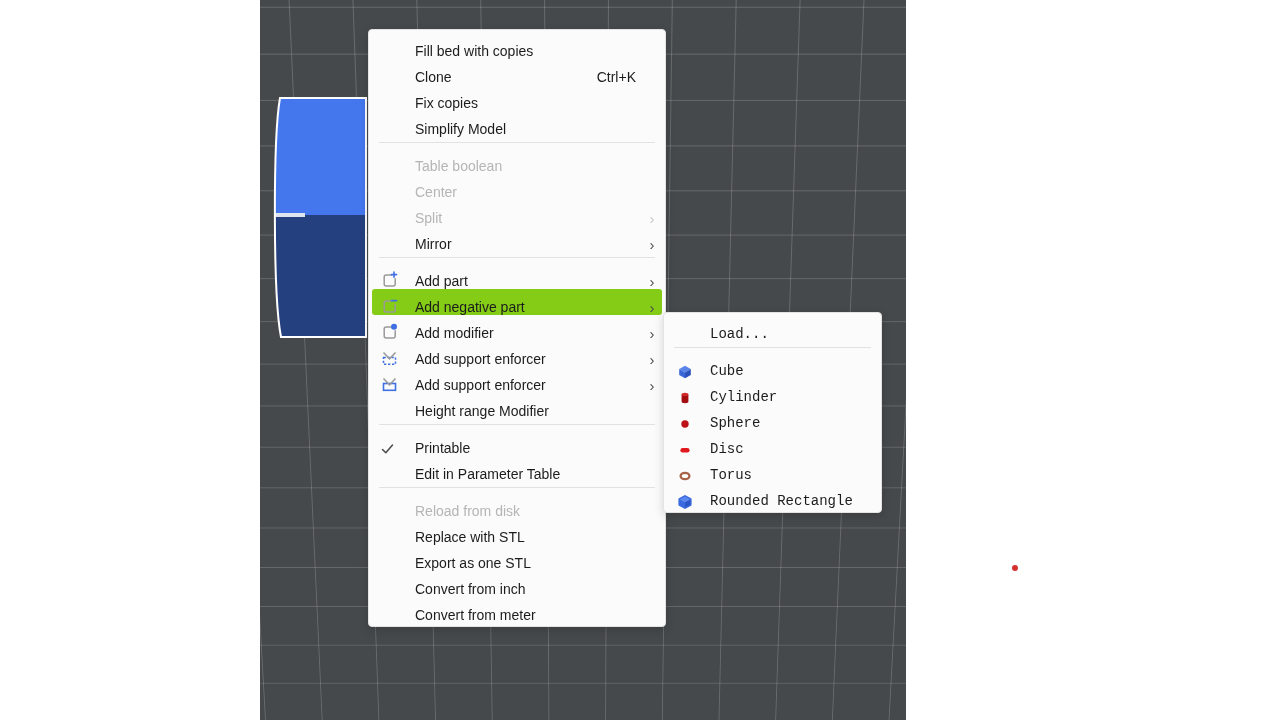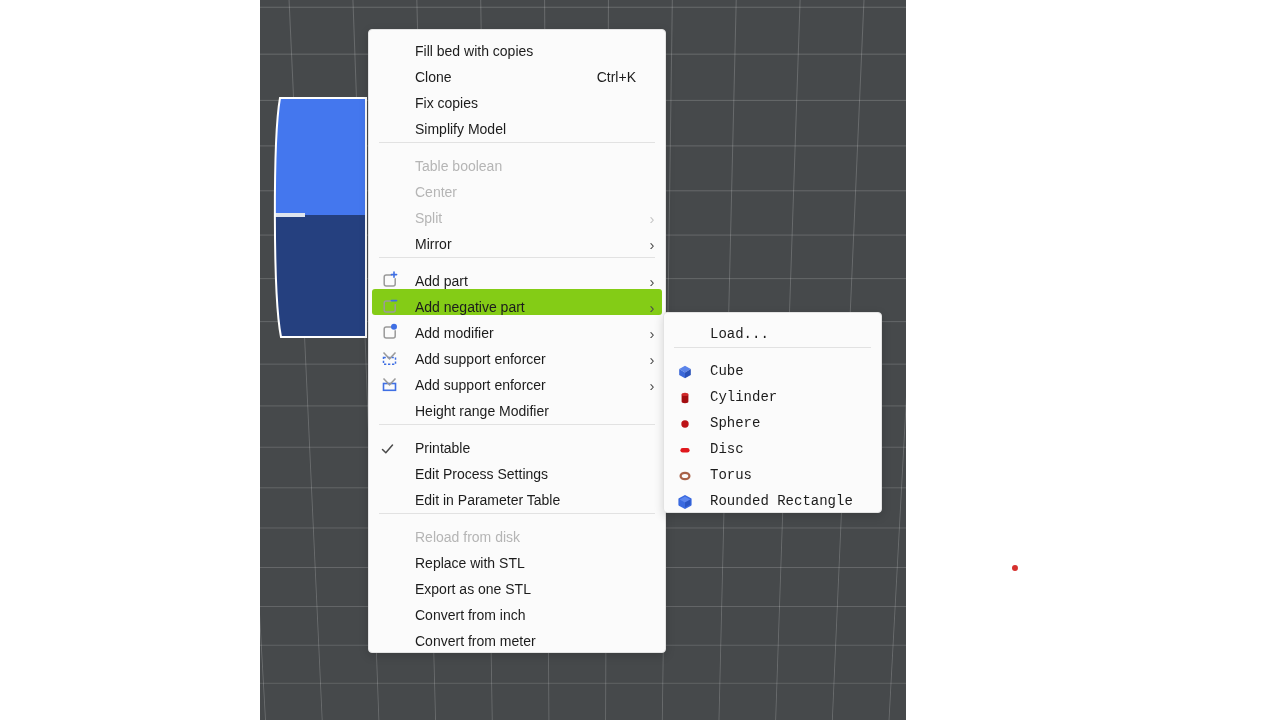--- a/index.html
+++ b/index.html
@@ -170,25 +170,20 @@
       <span class="ic">
         <svg width="15" height="14" viewBox="0 0 15 14">
           <path d="M2.5 7.5 L5.8 10.8 L12.5 3" fill="none" stroke="#4a4a4a" stroke-width="1.5" stroke-linecap="round" stroke-linejoin="round"></path>
         </svg>
       </span>
       <span class="lbl">Printable</span>
       <span class="chev"></span>
     </div>
     <div class="mi">
       <span class="ic"></span>
-      <span class="lbl">Edit Process Settings</span>
-      <span class="chev"></span>
-    </div>
-    <div class="mi">
-      <span class="ic"></span>
       <span class="lbl">Edit in Parameter Table</span>
       <span class="chev"></span>
     </div>
     <div class="sep"></div>
     <div class="mi disabled">
       <span class="ic"></span>
       <span class="lbl">Reload from disk</span>
       <span class="chev"></span>
     </div>
     <div class="mi">

